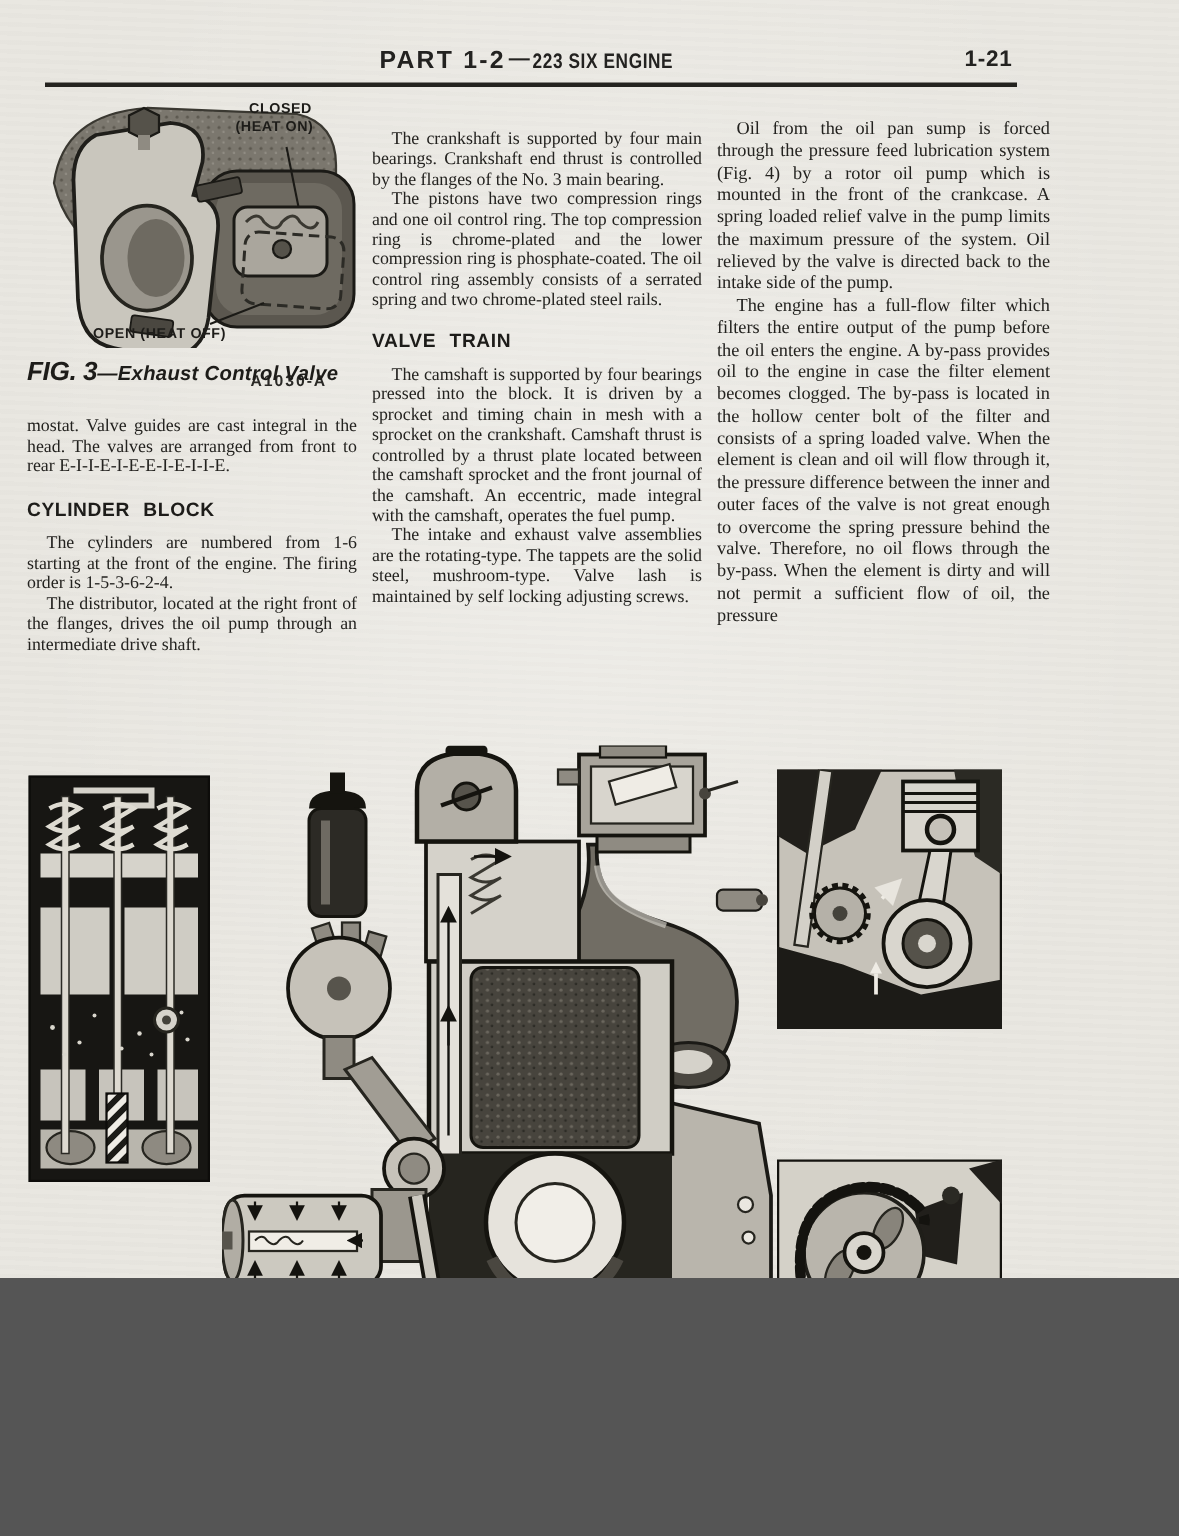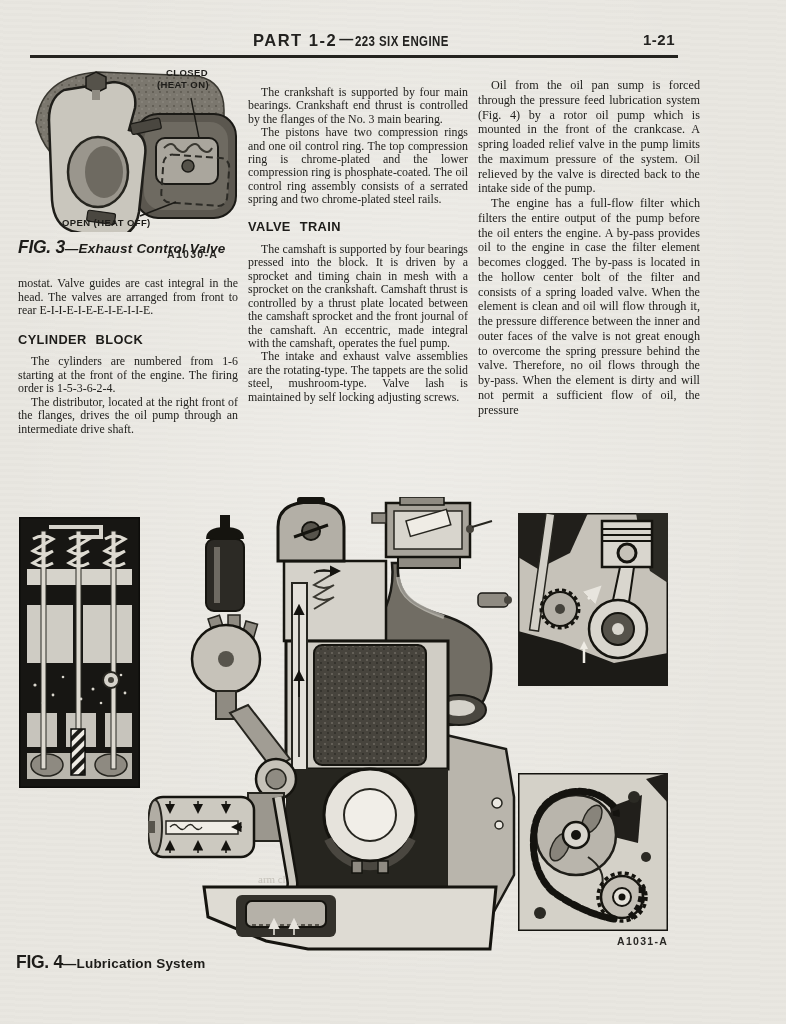--- a/index.html
+++ b/index.html
@@ -1,18 +1,18 @@
 <!DOCTYPE html>
 <html><head>
 <meta charset="utf-8">
 <style>
   html,body{margin:0;padding:0;}
   body{background:#555; font-family:"Liberation Serif", serif;}
   .page{
-    position:relative; width:786px; height:1024px; margin:0 auto;
+    position:relative; width:786px; height:852px; margin:0 auto;
     background:
       radial-gradient(ellipse at 50% 40%, rgba(255,255,255,.25), rgba(0,0,0,0) 70%),
       repeating-linear-gradient(2deg, rgba(0,0,0,.012) 0 3px, rgba(255,255,255,.012) 3px 6px),
       #e9e7e1;
     overflow:hidden; color:#201f1c;
   }
   
   .hdr-title{position:absolute; left:253px; top:31px; white-space:nowrap;
     font-family:"Liberation Sans", sans-serif; font-weight:bold; color:#232220;}
   .hdr-part{font-size:16.5px; letter-spacing:1.5px;}

